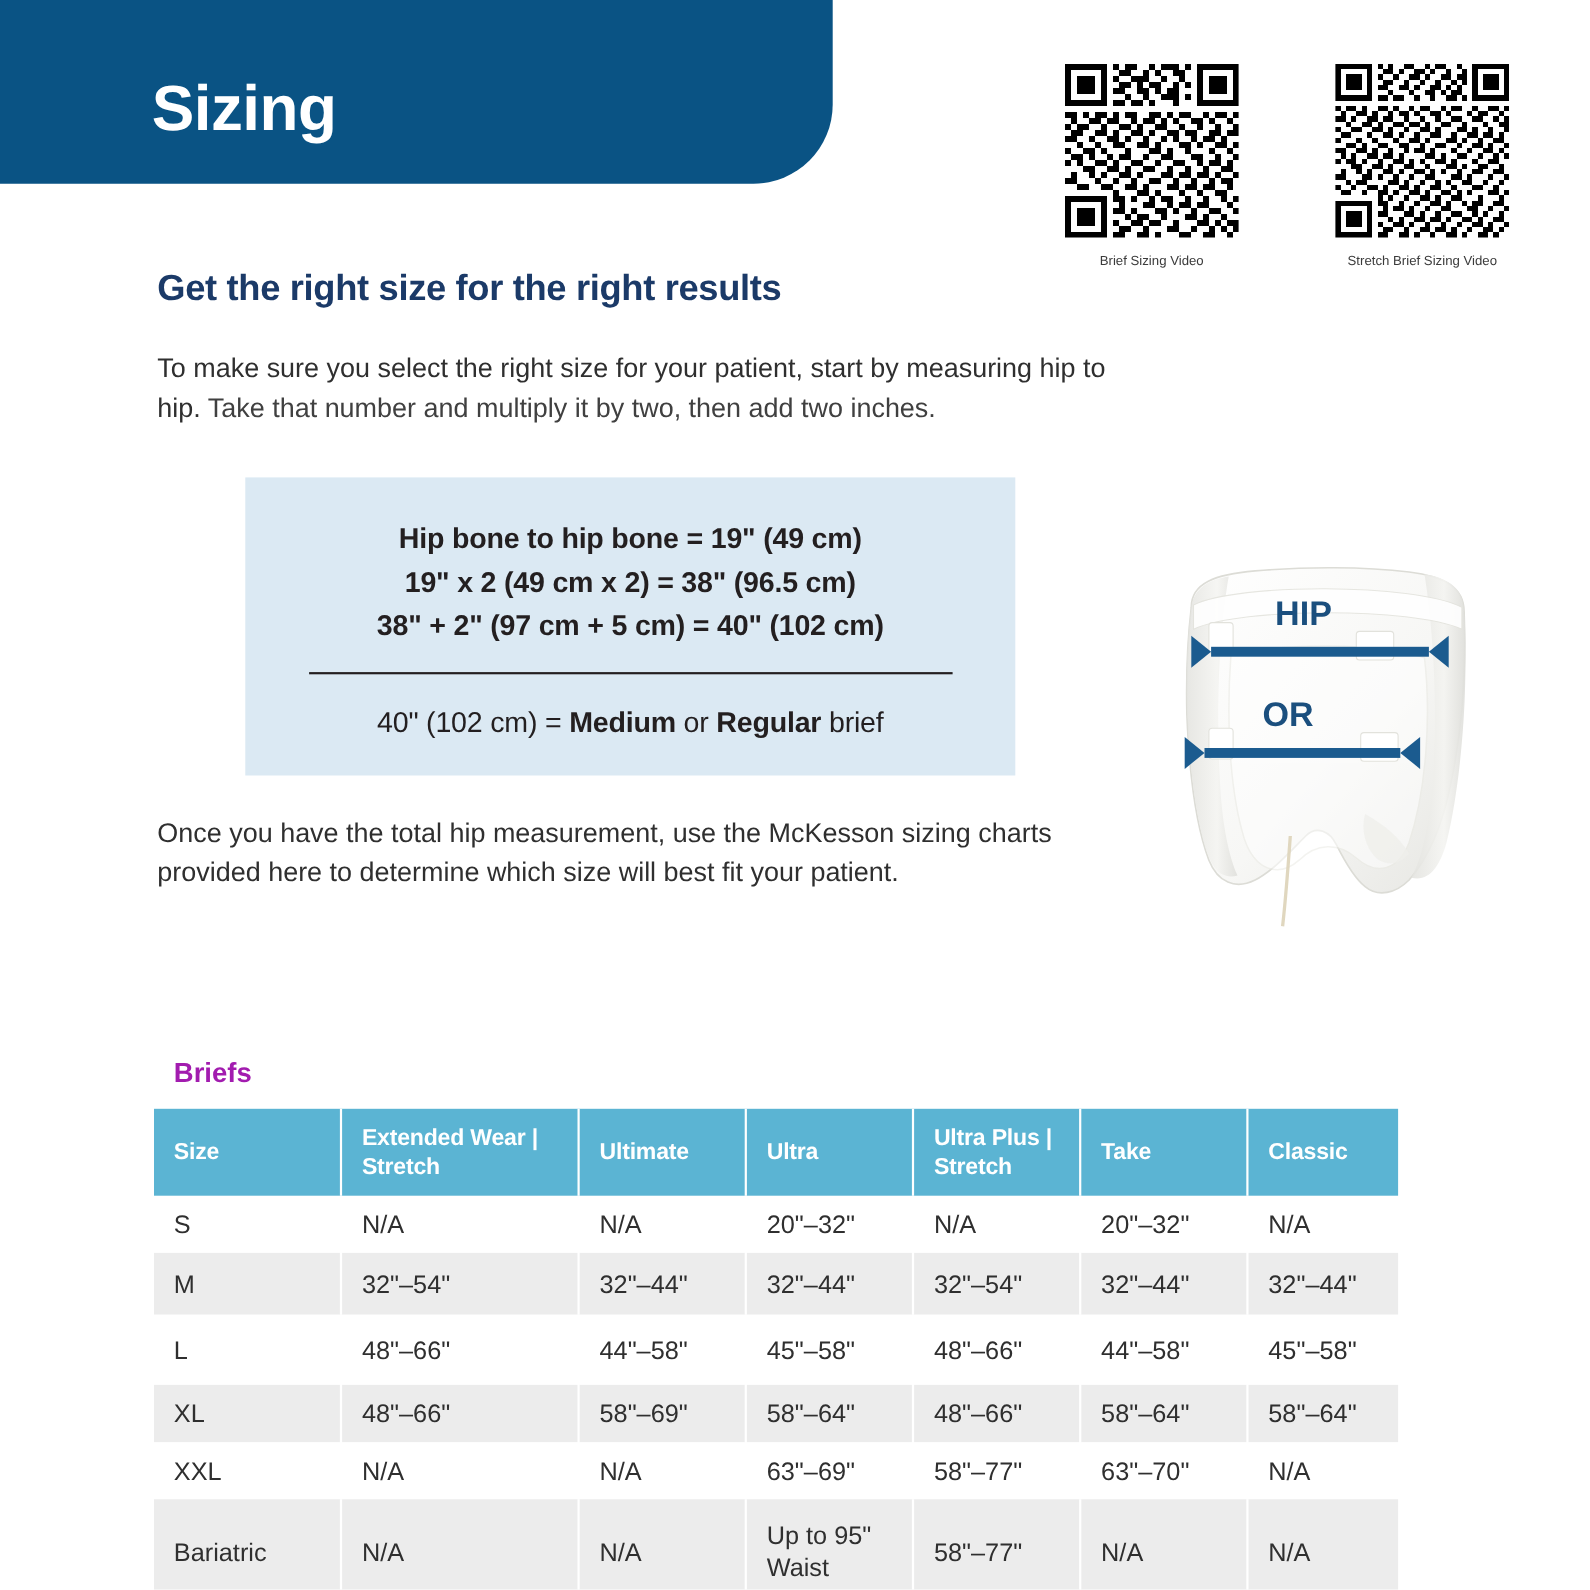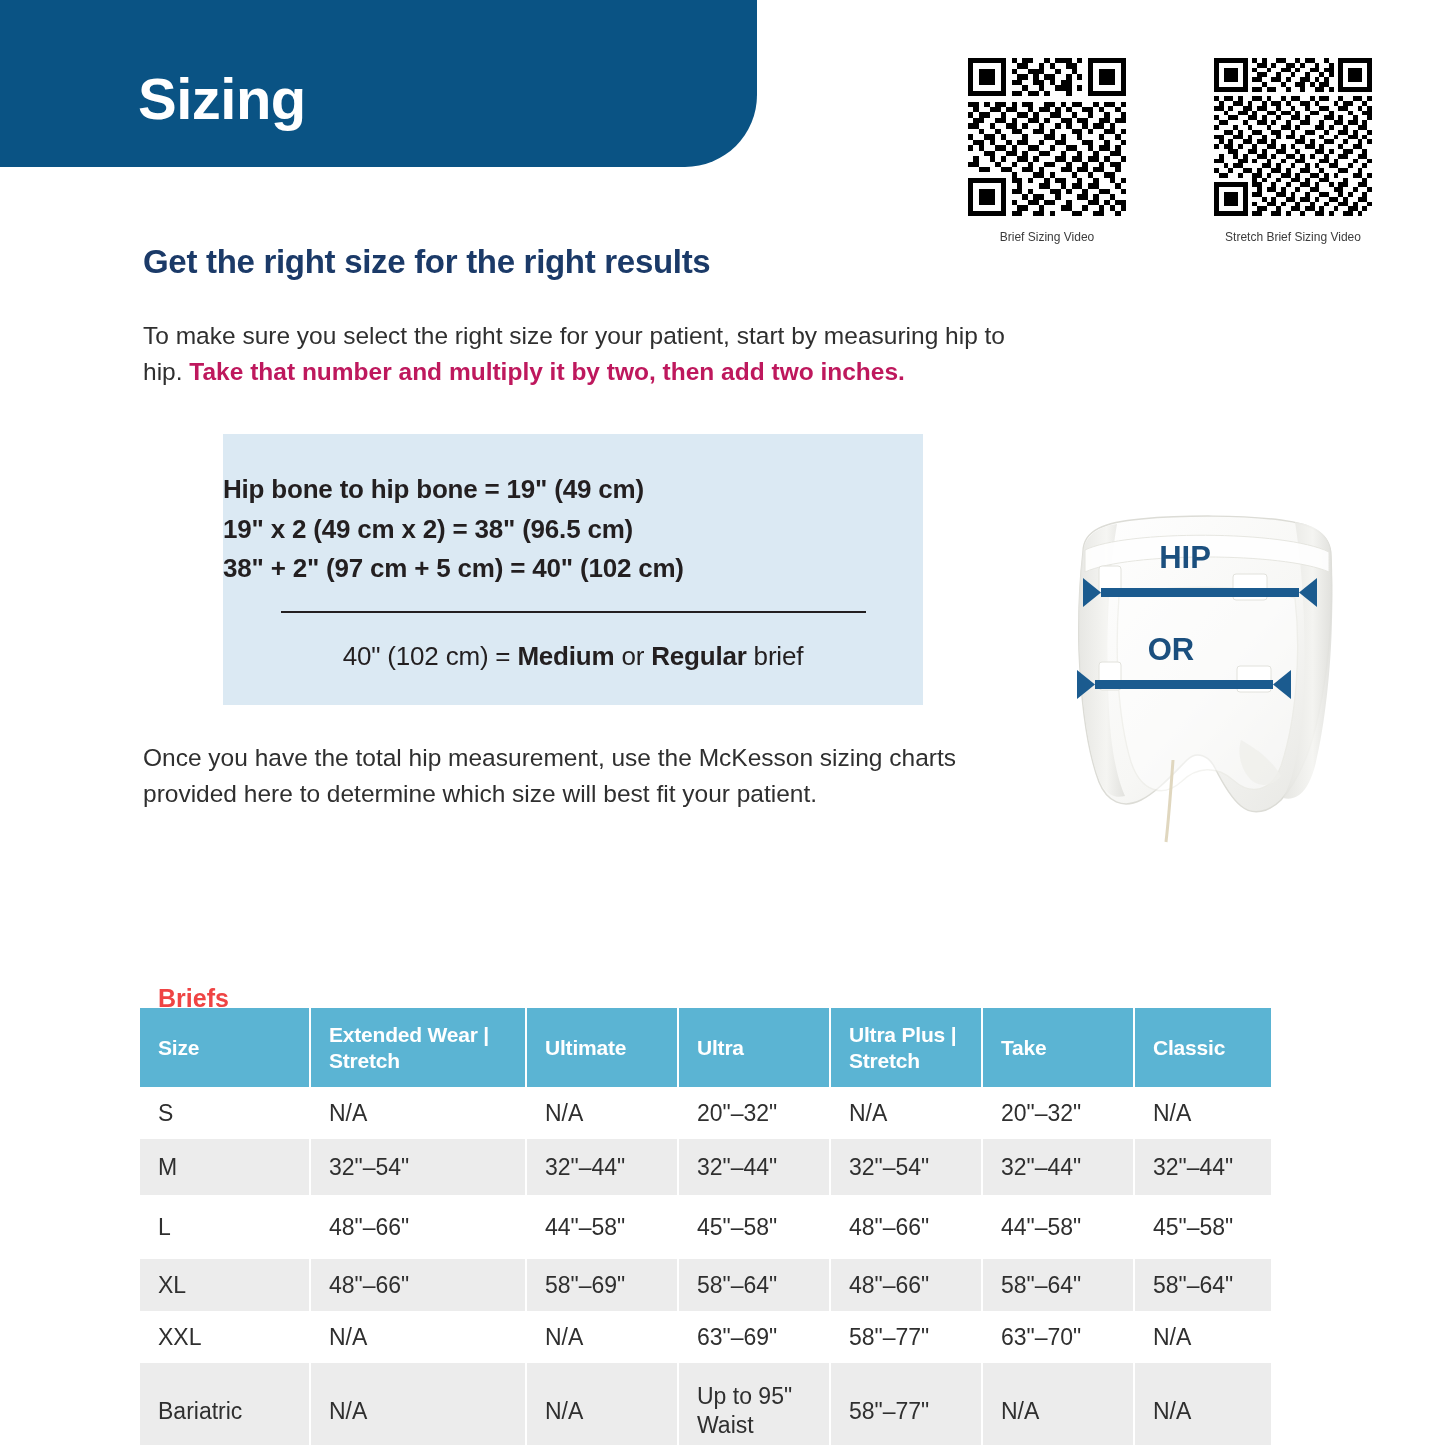--- a/index.html
+++ b/index.html
@@ -47,32 +47,32 @@
   #heading-right-size { left: 143px; top: 243px; }
   #heading-sizing-guides { left: 143px; top: 893px; }
 
   
   .body-para {
     position: absolute;
     font-size: 24.5px; color: #2f2f2f; line-height: 1.48;
     width: 900px;
   }
   #intro-para { left: 143px; top: 318px; }
-  #intro-para .accent { color: #be185d; font-weight: 700; }
+  #intro-para .accent { color: #404040; font-weight: 400; }
   #post-para { left: 143px; top: 740px; width: 860px; }
 
   
   .calc-box {
     position: absolute; left: 223px; top: 434px;
     width: 700px; height: 271px;
     background: #dbe9f3;
     padding-top: 36px;
   }
   .calc-line {
-    text-align: left;
+    text-align: center;
     font-size: 26px; font-weight: 700; color: #231f20;
     line-height: 1.52;
     letter-spacing: -0.2px;
   }
   .calc-divider {
     width: 585px; height: 2px; background: #231f20;
     margin: 22px auto 0 auto;
   }
   .calc-result {
     text-align: center;
@@ -80,22 +80,22 @@
     font-size: 26px; color: #231f20; letter-spacing: -0.2px;
   }
   .calc-result b { font-weight: 700; }
 
   
   .product { position: absolute; left: 1045px; top: 500px; width: 320px; height: 360px; }
   .product svg { width: 100%; height: 100%; display: block; }
 
   
   .table-label {
-    position: absolute; left: 158px; top: 984px;
-    font-size: 25px; font-weight: 700; color: #ef4444;
+    position: absolute; left: 158px; top: 962px;
+    font-size: 25px; font-weight: 700; color: #a21caf;
   }
   .sizing-table {
     position: absolute; left: 140px; top: 1008px;
     width: 1131px;
     border-collapse: collapse;
     table-layout: fixed;
   }
   .sizing-table col.c0 { width: 170px; }
   .sizing-table col.c1 { width: 216px; }
   .sizing-table col.c2 { width: 152px; }

